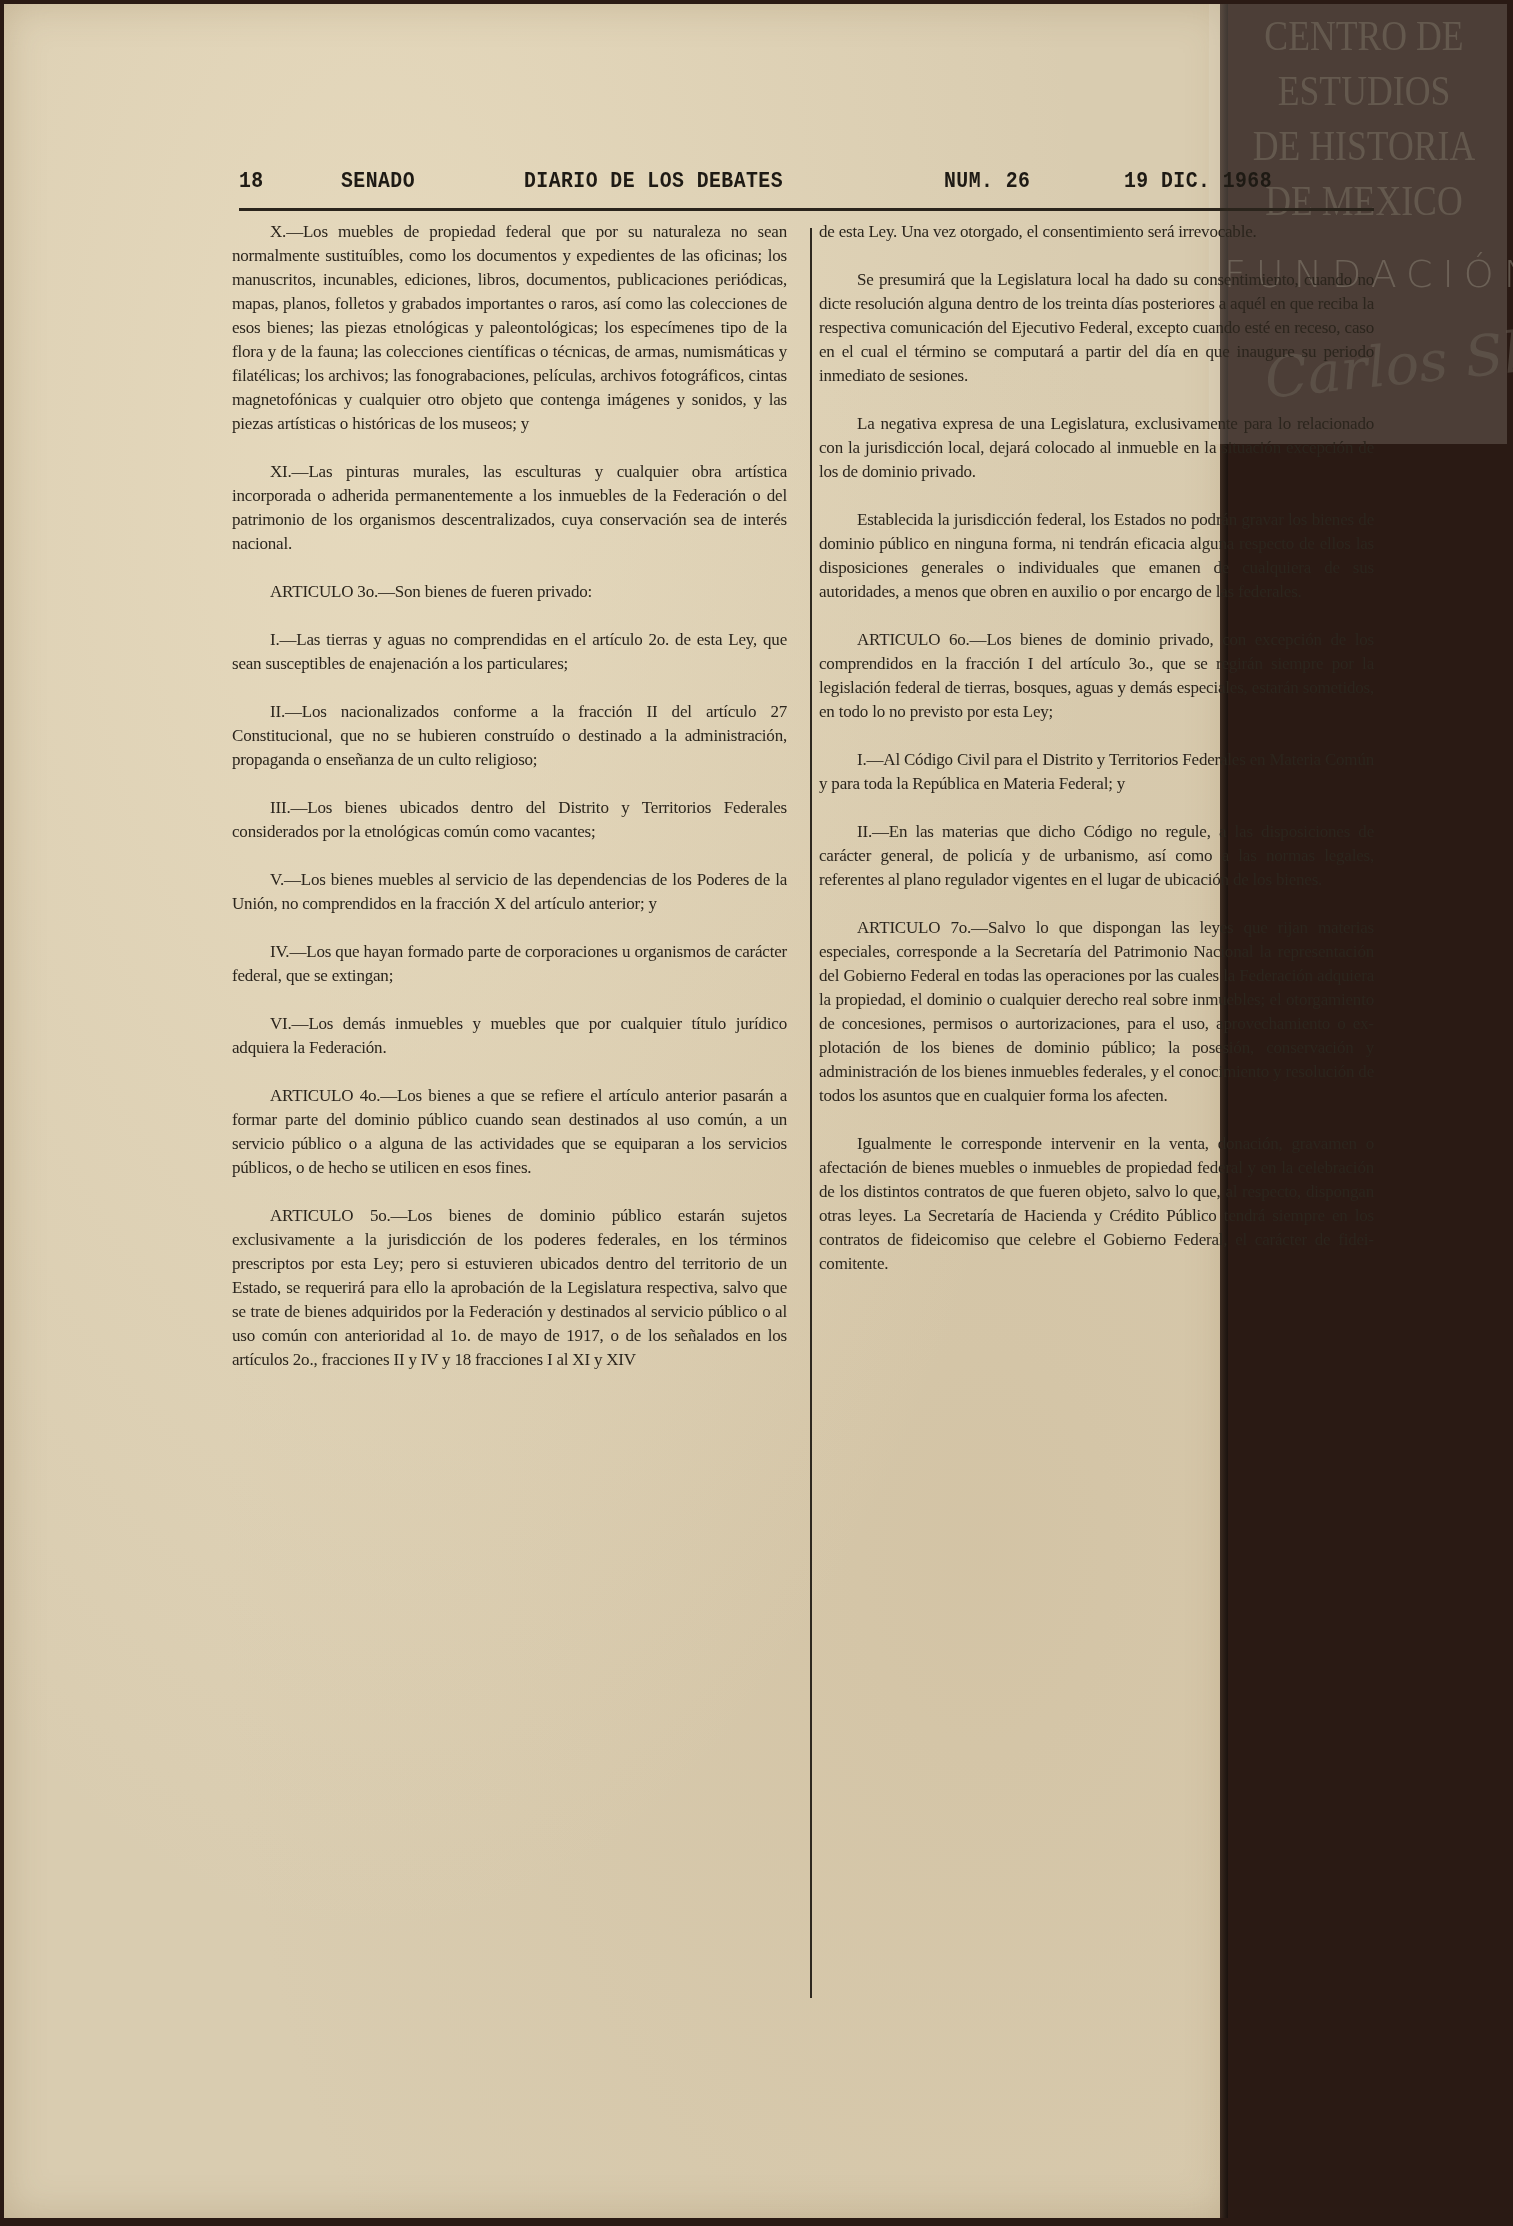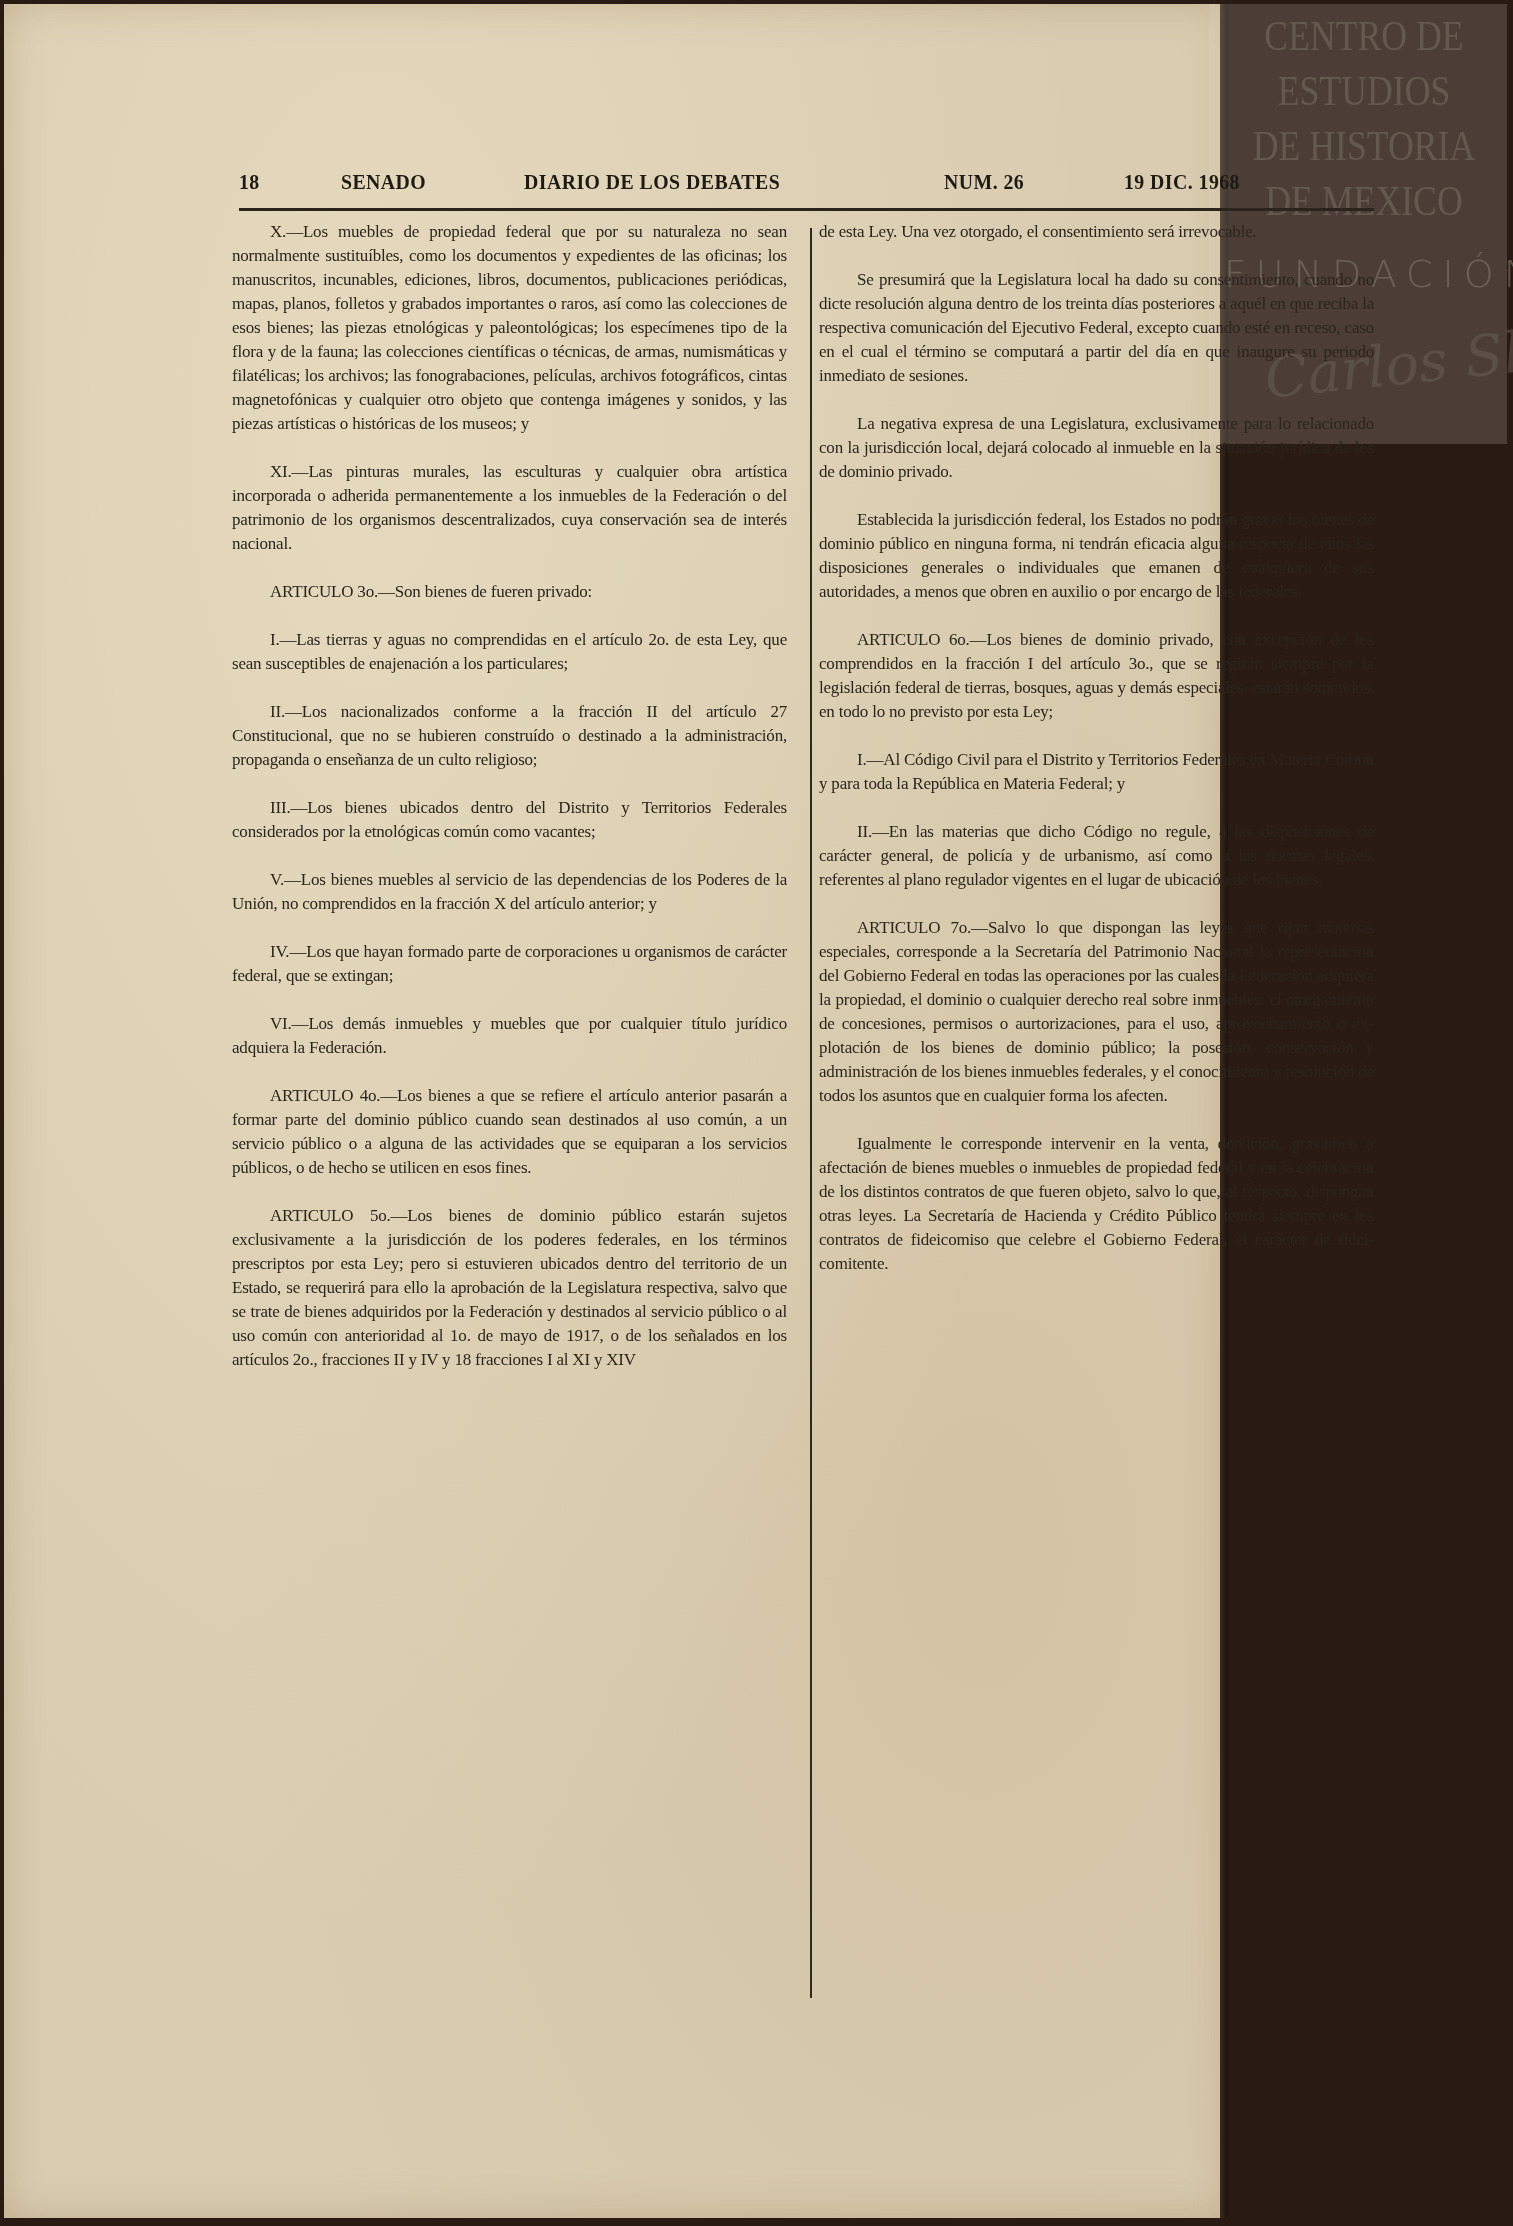--- a/index.html
+++ b/index.html
@@ -15,21 +15,21 @@
         radial-gradient(ellipse at 30% 20%, rgba(240,228,200,0.55), rgba(0,0,0,0) 60%),
         radial-gradient(ellipse at 80% 70%, rgba(200,180,145,0.35), rgba(0,0,0,0) 55%);
       box-shadow: inset 0 0 40px rgba(120,90,50,0.25);
     }
     .right-edge {
       position: absolute; right: 0; top: 0; width: 8px; height: 100%;
       background: linear-gradient(90deg, #3a2a20, #1a120e);
     }
     .header {
       position: absolute; left: 235px; top: 165px; width: 1150px; height: 30px;
-      font-family: Liberation Serif, serif; font-weight: bold;
+      font-family: Liberation Mono, monospace; font-weight: bold;
       font-size: 22px; color: #1e1a14; letter-spacing: 0.5px; text-align: center;
     }
     .header span { position: absolute; top: 0; white-space: nowrap; transform: scaleX(0.9); transform-origin: left; }
     .h-page { left: 0; }
     .h-senado { left: 102px; }
     .h-diario { left: 285px; }
     .h-num { left: 705px; }
     .h-date { left: 885px; }
     .header-rule {
       position: absolute; left: 235px; top: 204px; width: 1135px; height: 3px;
@@ -105,21 +105,21 @@
     <p>VI.—Los demás inmuebles y muebles que por cualquier título jurídico adquiera la Fe­deración.</p>
     <p>ARTICULO 4o.—Los bienes a que se refiere el artículo anterior pasarán a formar parte del dominio público cuando sean destinados al uso común, a un servicio público o a al­guna de las actividades que se equiparan a los servicios públicos, o de hecho se utilicen en esos fines.</p>
     <p>ARTICULO 5o.—Los bienes de dominio pú­blico estarán sujetos exclusivamente a la ju­risdicción de los poderes federales, en los tér­minos prescriptos por esta Ley; pero si estuvieren ubicados dentro del territorio de un Estado, se requerirá para ello la aprobación de la Legislatura respectiva, salvo que se tra­te de bienes adquiridos por la Federación y destinados al servicio público o al uso co­mún con anterioridad al 1o. de mayo de 1917, o de los señalados en los artículos 2o., frac­ciones II y IV y 18 fracciones I al XI y XIV</p>
   </div>
 
   <div class="col-divider"></div>
 
   <div class="col col-right">
     <p class="cont">de esta Ley. Una vez otorgado, el consenti­miento será irrevocable.</p>
     <p>Se presumirá que la Legislatura local ha dado su consentimiento, cuando no dicte reso­lución alguna dentro de los treinta días poste­riores a aquél en que reciba la respectiva co­municación del Ejecutivo Federal, excepto cuando esté en receso, caso en el cual el tér­mino se computará a partir del día en que inaugure su periodo inmediato de sesiones.</p>
-    <p>La negativa expresa de una Legislatura, exclusivamente para lo relacionado con la ju­risdicción local, dejará colocado al inmueble en la situación jurídica de los de dominio privado.</p>
+    <p>La negativa expresa de una Legislatura, exclusivamente para lo relacionado con la ju­risdicción local, dejará colocado al inmueble en la situación excepción de los de dominio privado.</p>
     <p>Establecida la jurisdicción federal, los Es­tados no podrán gravar los bienes de dominio público en ninguna forma, ni tendrán efica­cia alguna respecto de ellos las disposiciones generales o individuales que emanen de cual­quiera de sus autoridades, a menos que obren en auxilio o por encargo de las fede­rales.</p>
     <p>ARTICULO 6o.—Los bienes de dominio pri­vado, con excepción de los comprendidos en la fracción I del artículo 3o., que se regirán siempre por la legislación federal de tierras, bosques, aguas y demás especiales, estarán sometidos, en todo lo no previsto por esta Ley;</p>
     <p>I.—Al Código Civil para el Distrito y Terri­torios Federales en Materia Común y para toda la República en Materia Federal; y</p>
     <p>II.—En las materias que dicho Código no regule, a las disposiciones de carácter gene­ral, de policía y de urbanismo, así como a las normas legales, referentes al plano regulador vigentes en el lugar de ubicación de los bienes.</p>
     <p>ARTICULO 7o.—Salvo lo que dispongan las leyes que rijan materias especiales, corres­ponde a la Secretaría del Patrimonio Nacional la representación del Gobierno Federal en to­das las operaciones por las cuales la Federa­ción adquiera la propiedad, el dominio o cual­quier derecho real sobre inmuebles; el otor­gamiento de concesiones, permisos o aurtori­zaciones, para el uso, aprovechamiento o ex­plotación de los bienes de dominio público; la posesión, conservación y administración de los bienes inmuebles federales, y el conoci­miento y resolución de todos los asuntos que en cualquier forma los afecten.</p>
     <p>Igualmente le corresponde intervenir en la venta, donación, gravamen o afectación de bie­nes muebles o inmuebles de propiedad fede­ral y en la celebración de los distintos con­tratos de que fueren objeto, salvo lo que, al respecto, dispongan otras leyes. La Secreta­ría de Hacienda y Crédito Público tendrá siem­pre en los contratos de fideicomiso que cele­bre el Gobierno Federal, el carácter de fidei­comitente.</p>
   </div>
 </div>
 
 </body></html>

